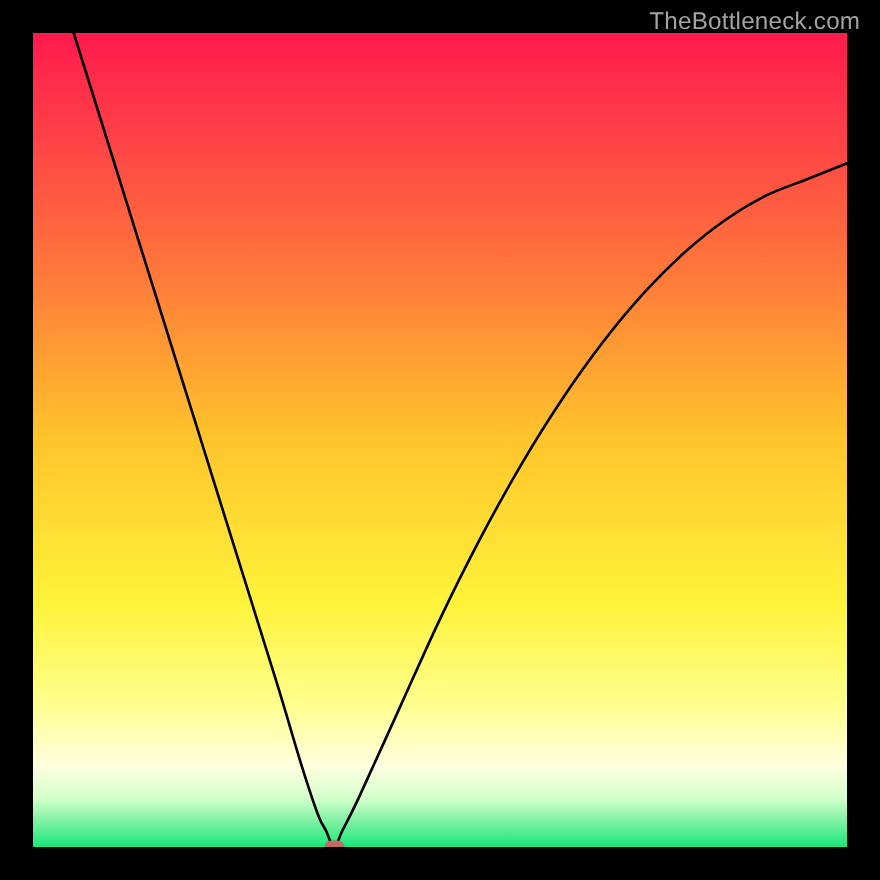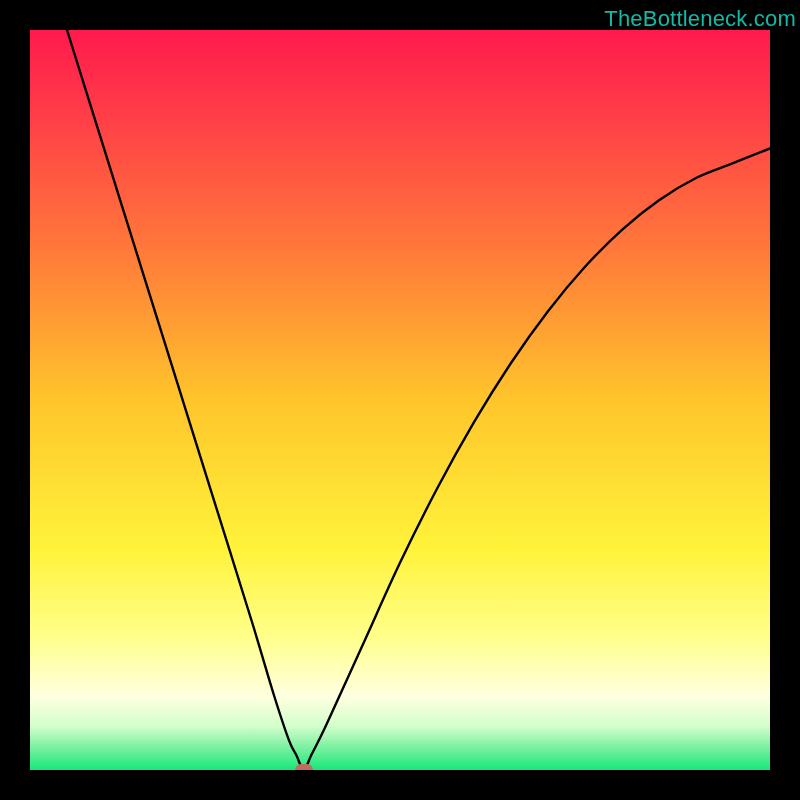--- a/index.html
+++ b/index.html
@@ -7,22 +7,22 @@
     width: 800px;
     height: 800px;
     background: #000;
     position: relative;
     font-family: Arial, Helvetica, sans-serif;
     overflow: hidden;
   }
   .watermark {
     position: absolute;
     top: 6px;
-    right: 4px;
-    color: #14b8a6;
+    right: 18px;
+    color: #a3a3a3;
     font-size: 22px;
     font-weight: 400;
     z-index: 10;
     letter-spacing: 0.2px;
   }
   .plot-area {
     position: absolute;
     left: 30px;
     top: 30px;
     width: 740px;

